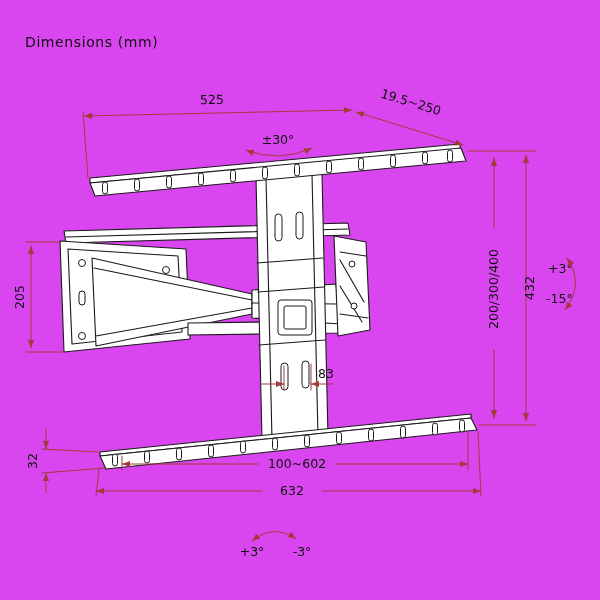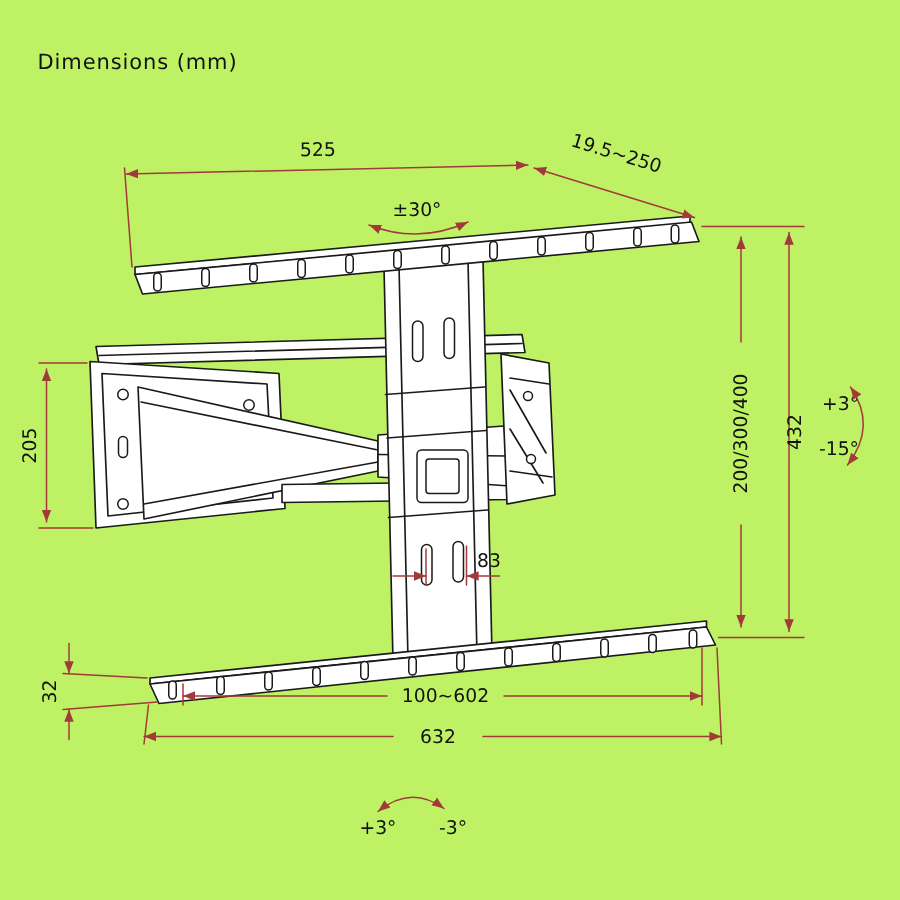--- a/index.html
+++ b/index.html
@@ -1,16 +1,16 @@
 <!DOCTYPE html>
 <html><head>
 <meta charset="utf-8">
 <style>
   html,body{margin:0;padding:0;background:#ffffff;}
-  .page{position:relative;width:600px;height:600px;background:#bef264;overflow:hidden;
+  .page{position:relative;width:600px;height:600px;background:#d946ef;overflow:hidden;
         font-family:"DejaVu Sans", sans-serif;}
   .title{position:absolute;left:25px;top:34px;font-size:14px;color:#111;
          letter-spacing:0.6px;}
   svg{position:absolute;left:0;top:0;}
   .ln{stroke:#1a1a1a;stroke-width:1.1;fill:none;stroke-linejoin:round;stroke-linecap:round;}
   .face{stroke:#1a1a1a;stroke-width:1.1;fill:#ffffff;stroke-linejoin:round;}
   .hole{stroke:#1a1a1a;stroke-width:1;fill:#ffffff;}
   .dimln{stroke:#a33a3a;stroke-width:1;fill:none;stroke-linecap:round;}
   .dimtxt{font-family:"DejaVu Sans", sans-serif;font-size:12.5px;fill:#111;}
 </style>

